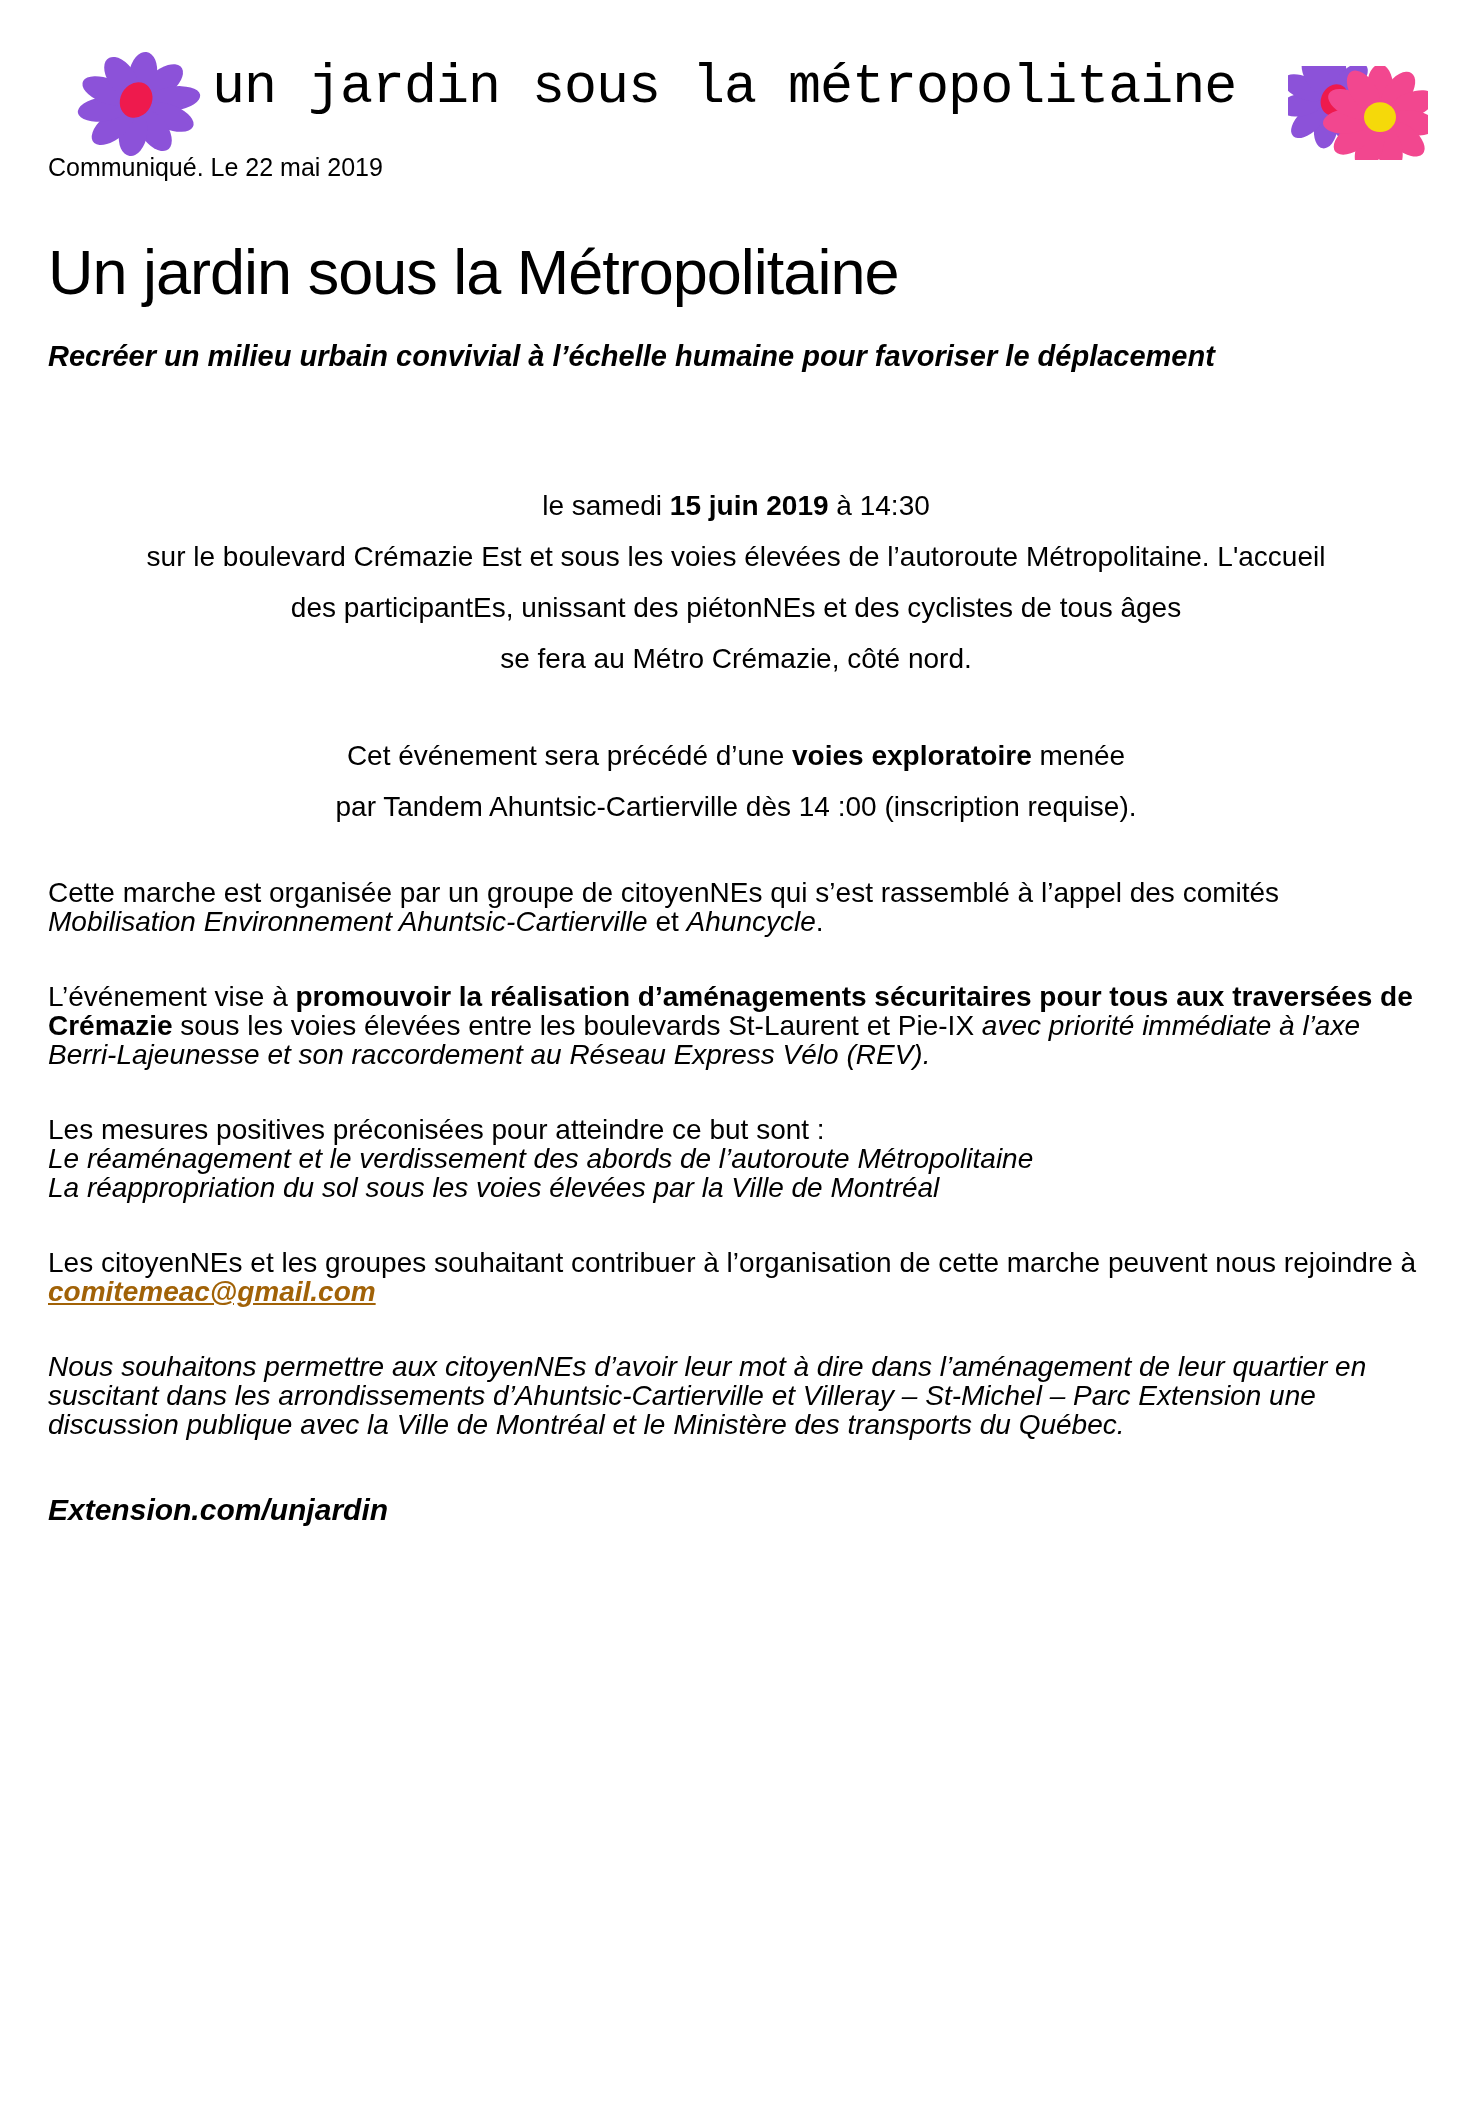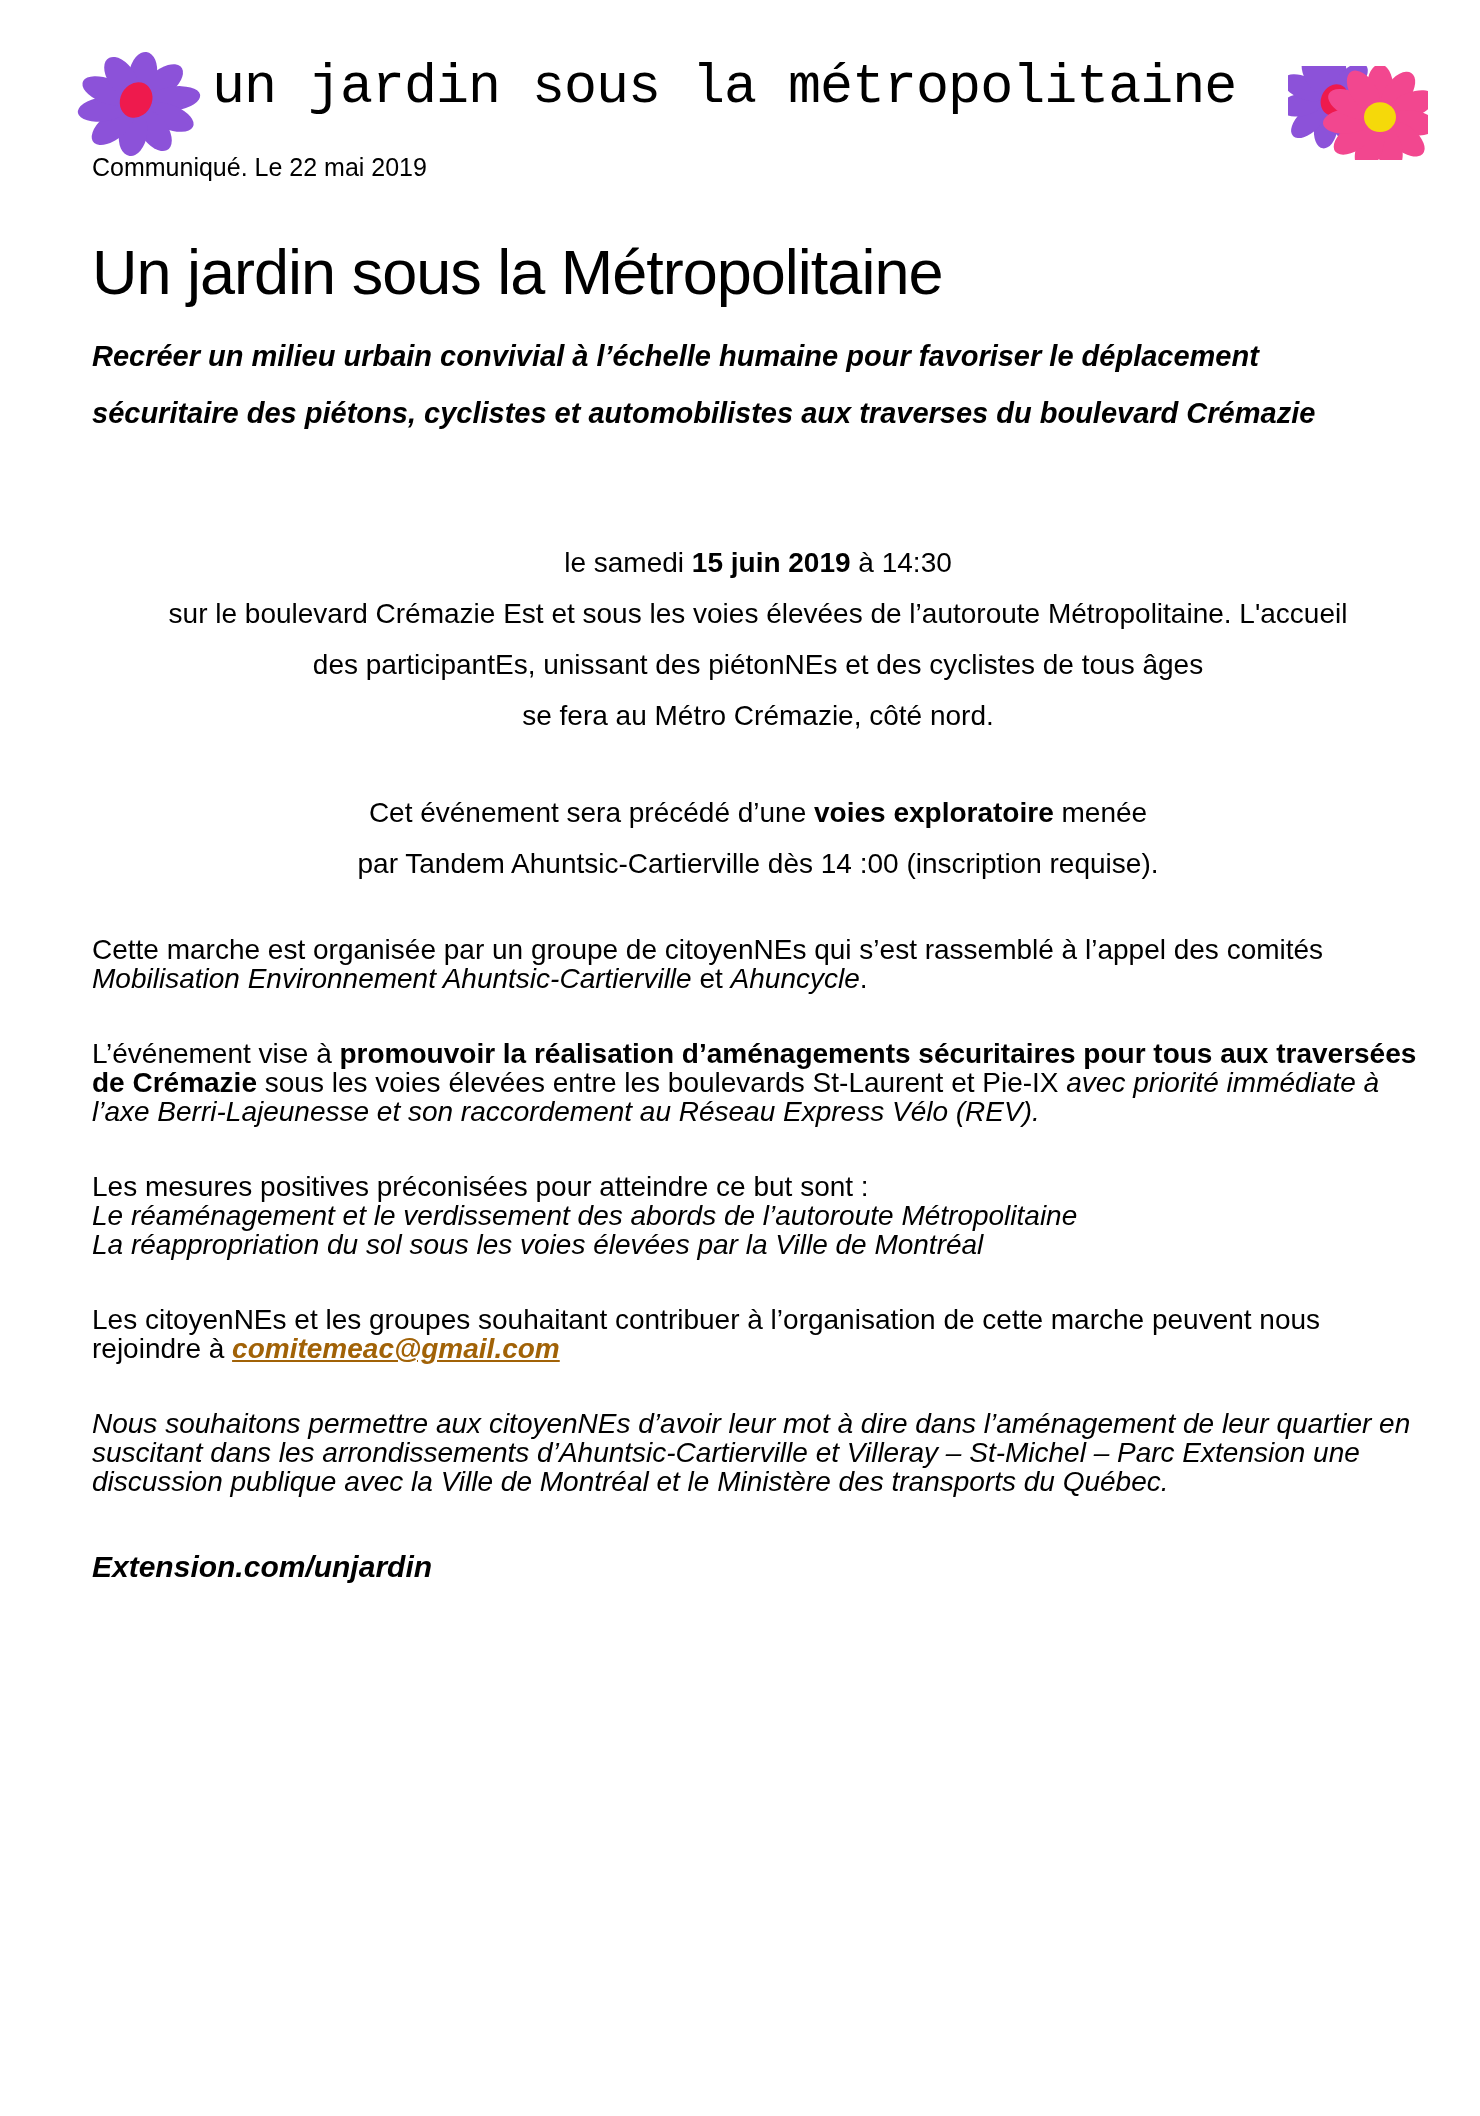--- a/index.html
+++ b/index.html
@@ -14,21 +14,21 @@
   
   .header{position:relative;height:150px;}
   .flower-left{position:absolute;left:74px;top:48px;}
   .logo-text{
     position:absolute;left:212px;top:56px;
     font-family:"Liberation Mono","DejaVu Sans Mono",monospace;
     font-size:55px;letter-spacing:-1px;white-space:nowrap;color:#000;
   }
   .flowers-right{position:absolute;left:1288px;top:66px;}
 
-  .content{padding:0 56px 0 92px;}
+  .content{padding:0 56px 0 48px;}
 
   .dateline{font-size:25px;line-height:34px;}
 
   .doc-title{
     font-size:63px;line-height:80px;font-weight:normal;
     letter-spacing:-1px;margin:48px 0 0 0;
   }
 
   .subtitle{
     margin-top:16px;
@@ -135,21 +135,20 @@
   </div>
 
   <div class="content">
 
     <div class="dateline">Communiqué. Le 22 mai 2019</div>
 
     <h1 class="doc-title">Un jardin sous la Métropolitaine</h1>
 
     <div class="subtitle">
       <div>Recréer un milieu urbain convivial à l’échelle humaine pour favoriser le déplacement</div>
-      <div>sécuritaire des piétons, cyclistes et automobilistes aux traverses du boulevard Crémazie</div>
     </div>
 
     <div class="centered">
       <p>
         <br>
         <span><span>le samedi </span><b class="run">15 juin 2019</b><span> à 14:30</span></span><br>
         <span>sur le boulevard Crémazie Est et sous les voies élevées de l’autoroute Métropolitaine. L'accueil</span><br>
         <span>des participantEs, unissant des piétonNEs et des cyclistes de tous âges</span><br>
         <span>se fera au Métro Crémazie, côté nord.</span>
       </p>

